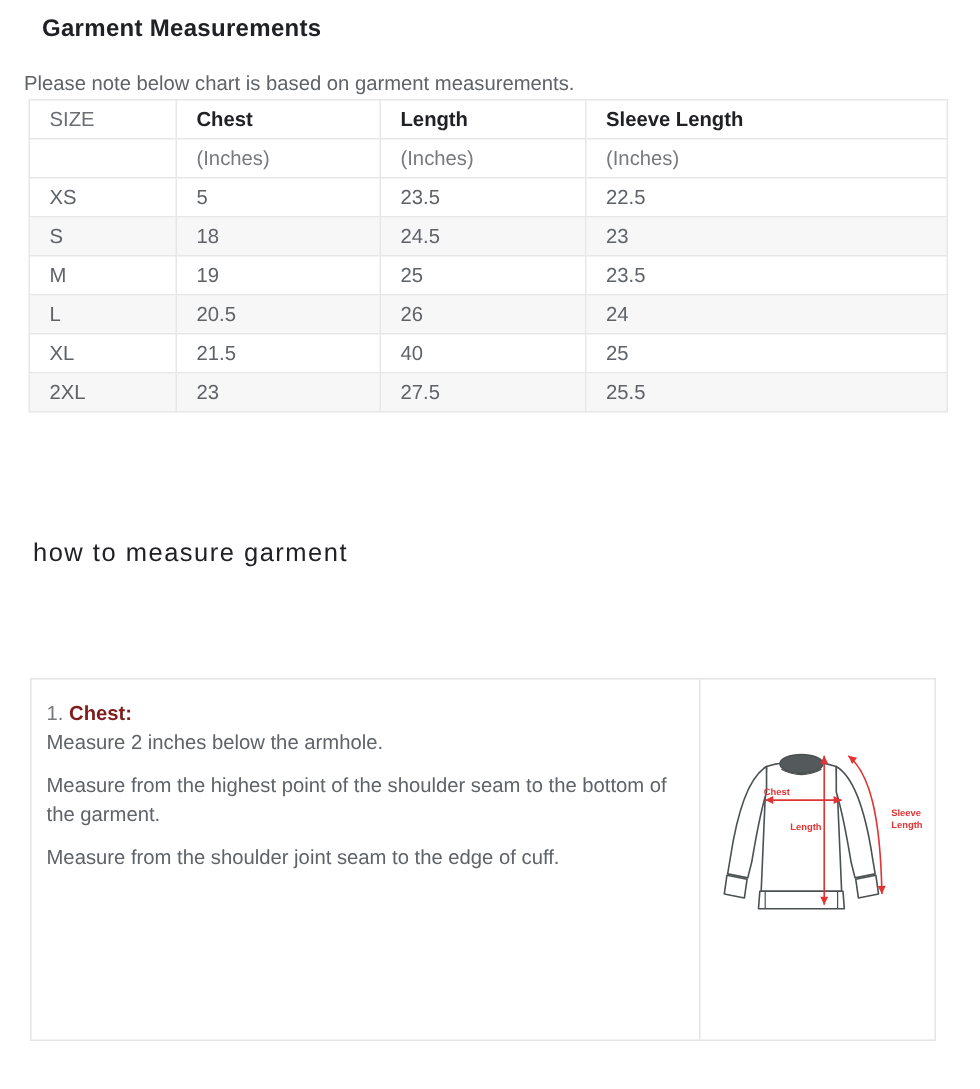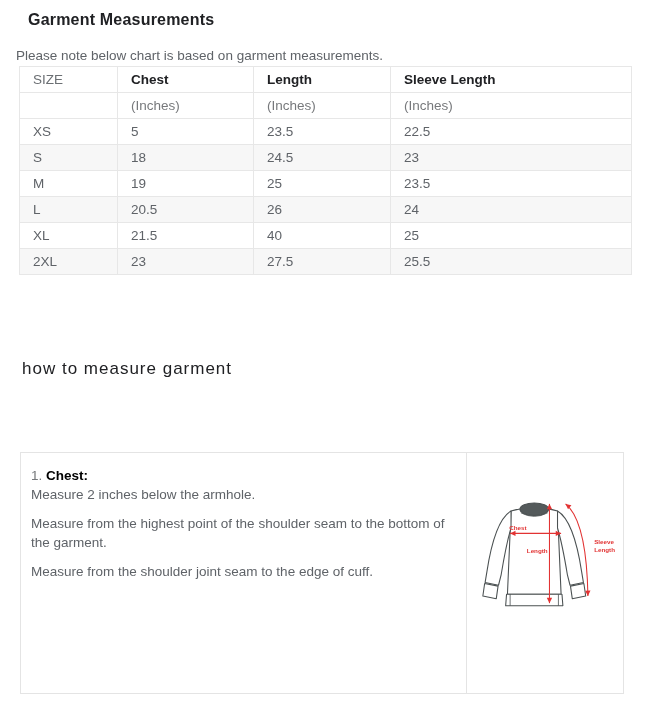--- a/index.html
+++ b/index.html
@@ -54,21 +54,21 @@
     border:1px solid #e4e4e4;
     display:flex;
   }
   .steps-panel{
     width:446px;flex:0 0 446px;
     border-right:1px solid #e4e4e4;
     padding:13px 20px 0 10px;
   }
   .step{margin:0 0 10px 0;font-size:13.5px;line-height:19px;}
   .step-number{color:#75787b;}
-  .step-label{font-weight:700;color:#000000;}
+  .step-label{font-weight:700;color:#7f1d1d;}
   .step-desc{color:var(--text-gray);}
   .diagram-panel{
     flex:1;display:flex;justify-content:center;align-items:flex-start;
     padding-top:30px;
   }
   .garment-outline{stroke:var(--outline-gray);stroke-width:1.2;fill:#fff;stroke-linejoin:round;}
   .garment-neck{stroke:var(--outline-gray);stroke-width:1.2;fill:#545a5b;}
   .garment-seam{stroke:var(--outline-gray);stroke-width:.9;fill:none;}
   .red-line{stroke:var(--accent-red);stroke-width:1.2;fill:none;}
   .red-head{fill:var(--accent-red);}

